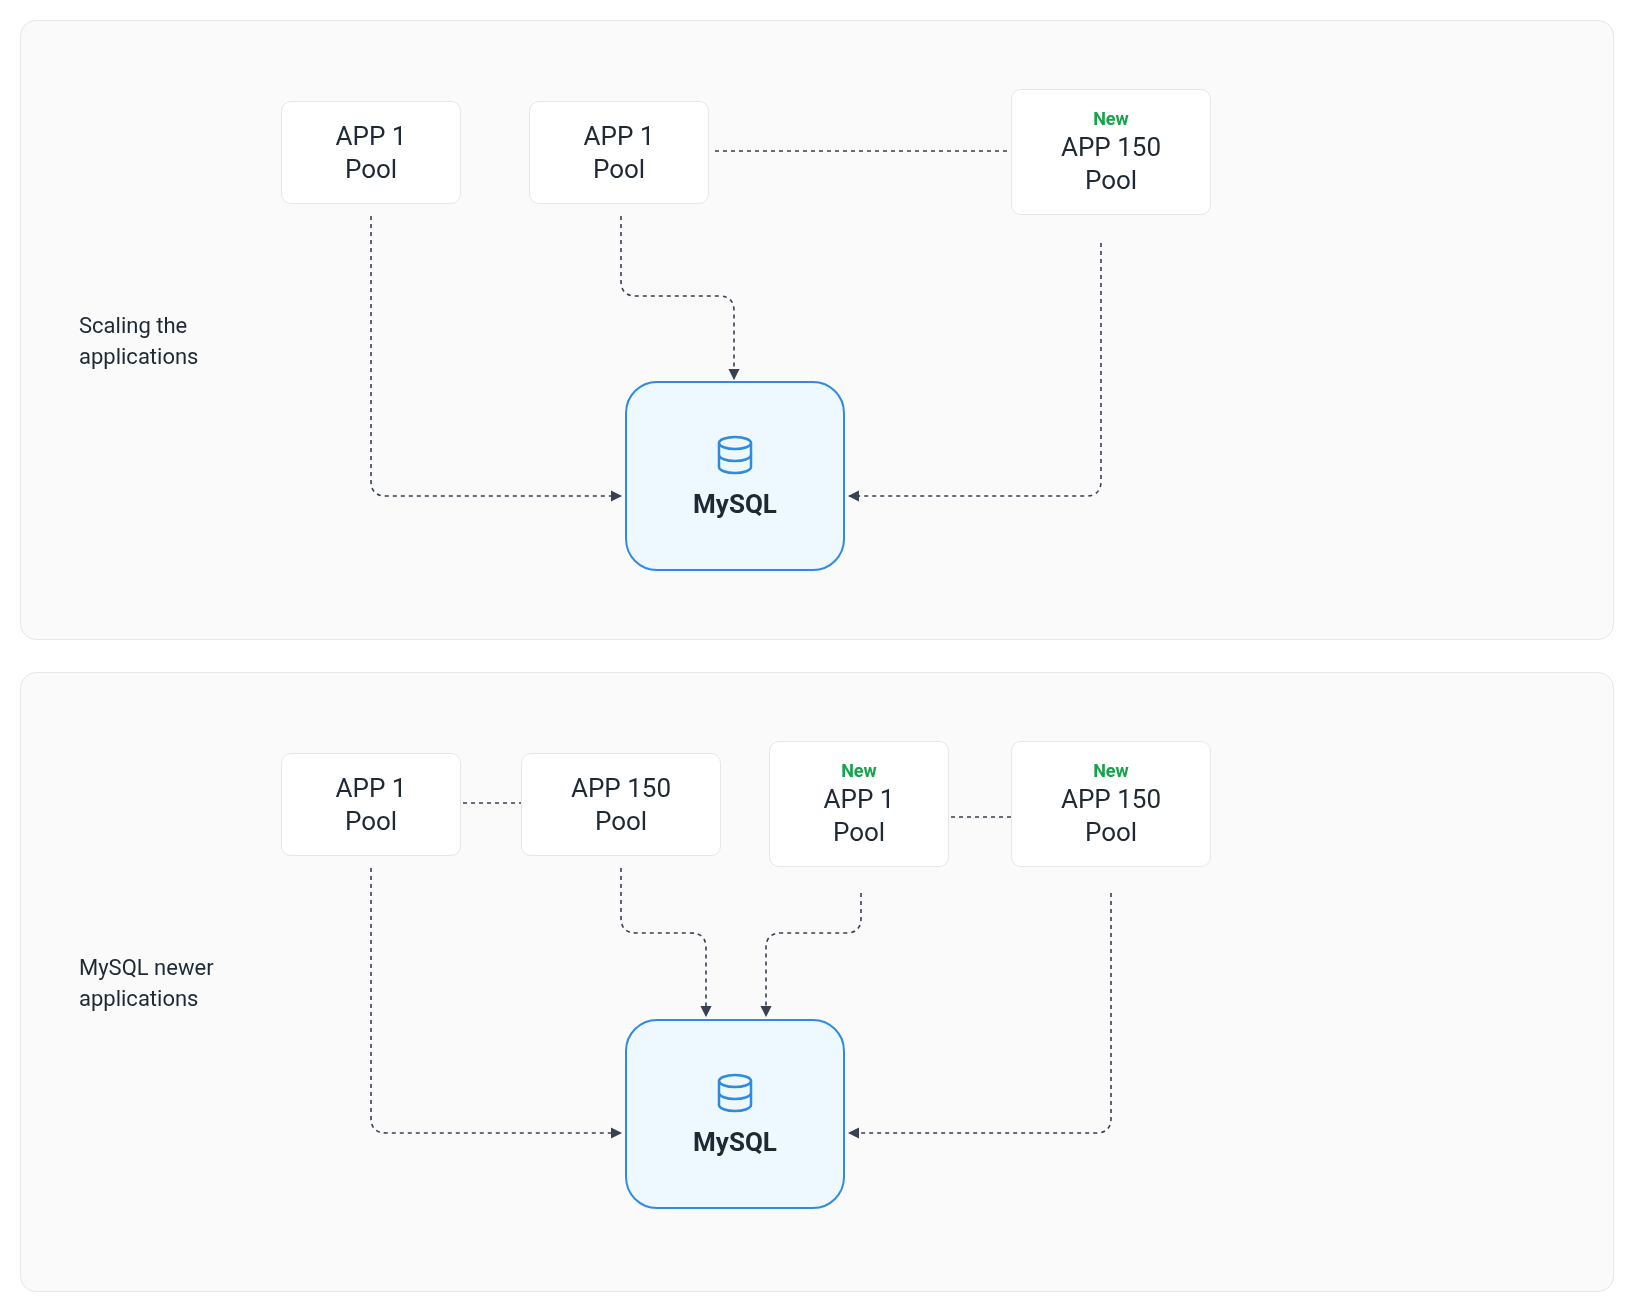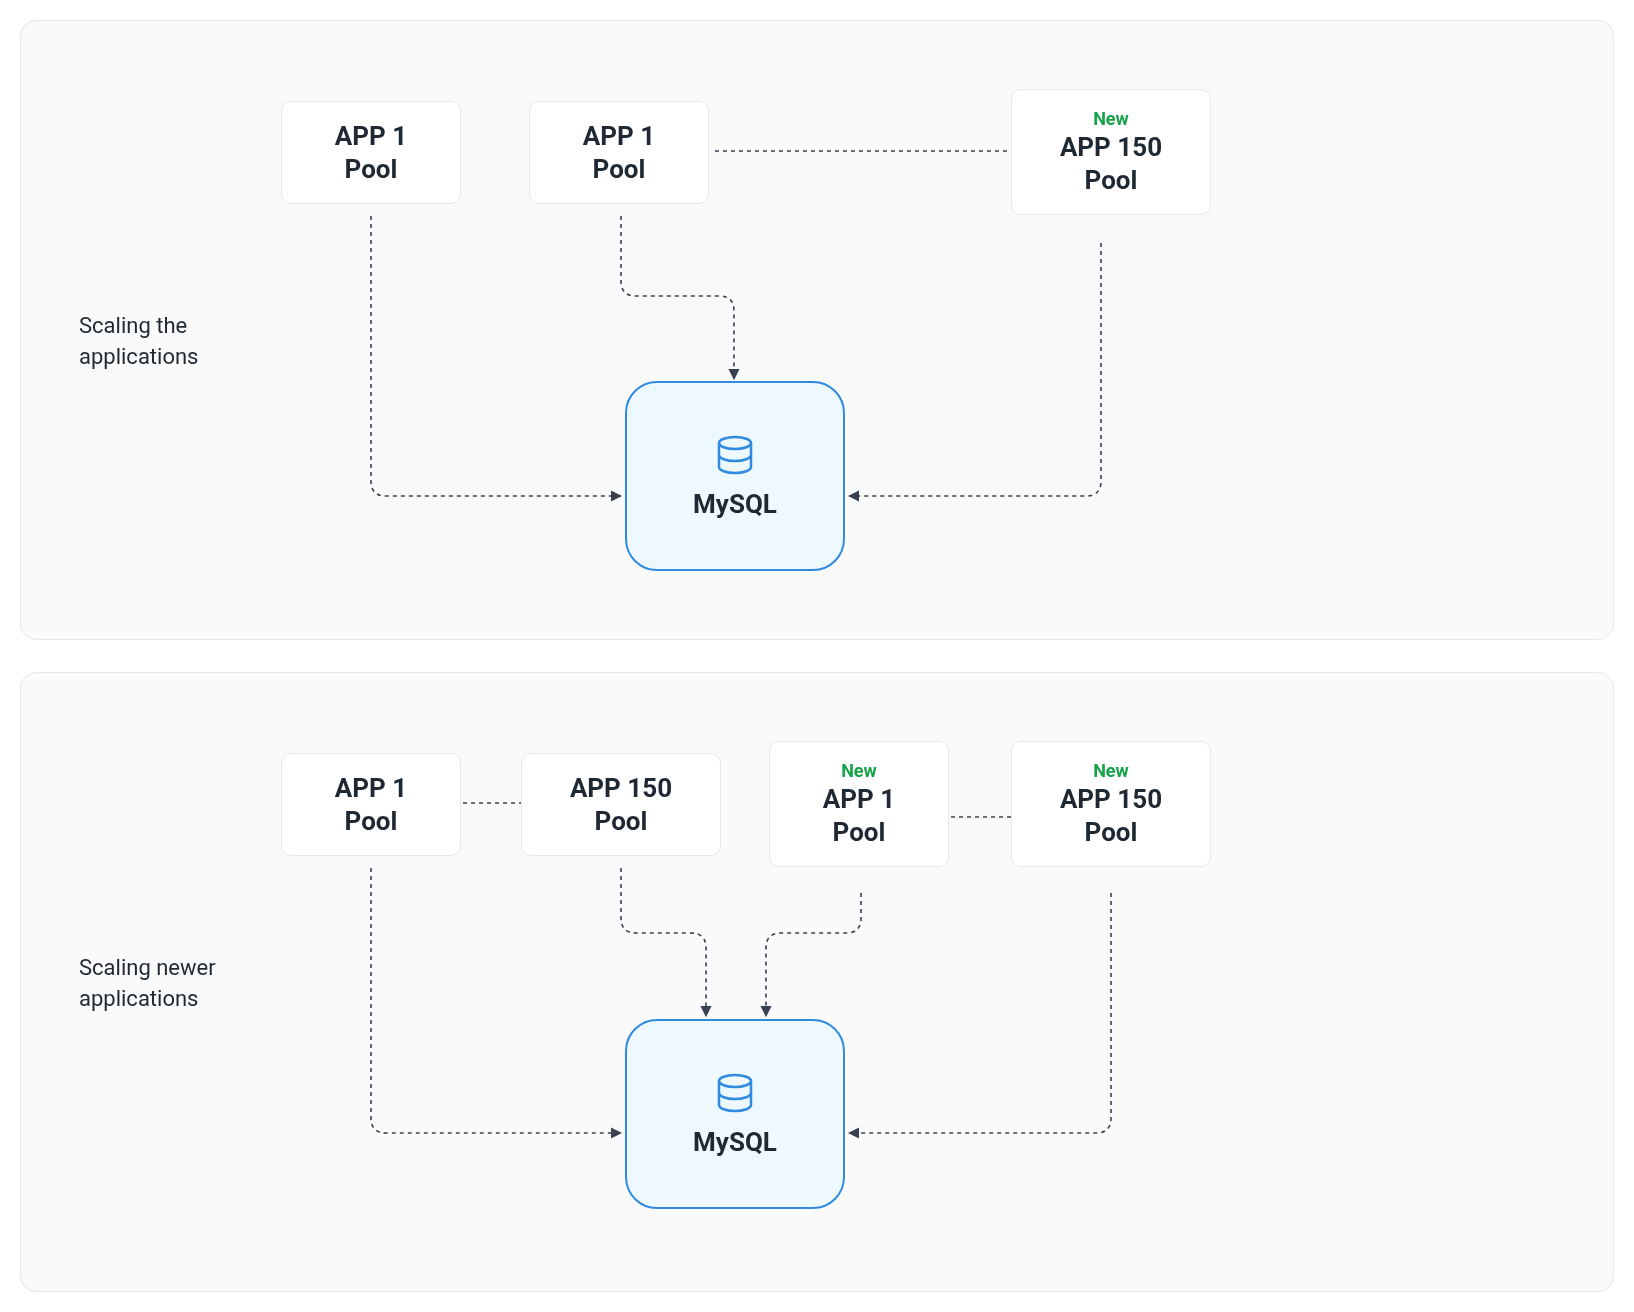--- a/index.html
+++ b/index.html
@@ -51,21 +51,21 @@
       min-width: 180px;
     }
     .app-box .badge {
       color: #16a34a;
       font-size: 18px;
       font-weight: 700;
       margin-bottom: 2px;
     }
     .app-box .title {
       font-size: 26px;
-      font-weight: 700;
+      font-weight: 400;
       color: #1f2933;
       line-height: 1.25;
     }
     .db-box {
       position: absolute;
       background: #eef8ff;
       border: 2px solid #2f8ae0;
       border-radius: 32px;
       width: 220px;
       height: 190px;
@@ -150,21 +150,21 @@
 
     <path d="M 600 195 L 600 245 Q 600 260 615 260 L 670 260 Q 685 260 685 275 L 685 343" fill="none" stroke="#374151" stroke-width="1.6" stroke-dasharray="4 4" marker-end="url(#arrowB)"></path>
 
     <path d="M 840 220 L 840 245 Q 840 260 825 260 L 760 260 Q 745 260 745 275 L 745 343" fill="none" stroke="#374151" stroke-width="1.6" stroke-dasharray="4 4" marker-end="url(#arrowB)"></path>
 
     <path d="M 930 144 L 990 144" fill="none" stroke="#374151" stroke-width="1.6" stroke-dasharray="4 4"></path>
 
     <path d="M 1090 220 L 1090 445 Q 1090 460 1075 460 L 828 460" fill="none" stroke="#374151" stroke-width="1.6" stroke-dasharray="4 4" marker-end="url(#arrowB)"></path>
   </svg>
 
-  <div class="caption caption-bottom">Scaling newer applications</div>
+  <div class="caption caption-bottom">MySQL newer applications</div>
 
   <div class="app-box" style="left:260px; top:80px;">
     <div class="title">APP 1</div>
     <div class="title">Pool</div>
   </div>
 
   <div class="app-box" style="left:500px; top:80px; min-width:200px;">
     <div class="title">APP 150</div>
     <div class="title">Pool</div>
   </div>

